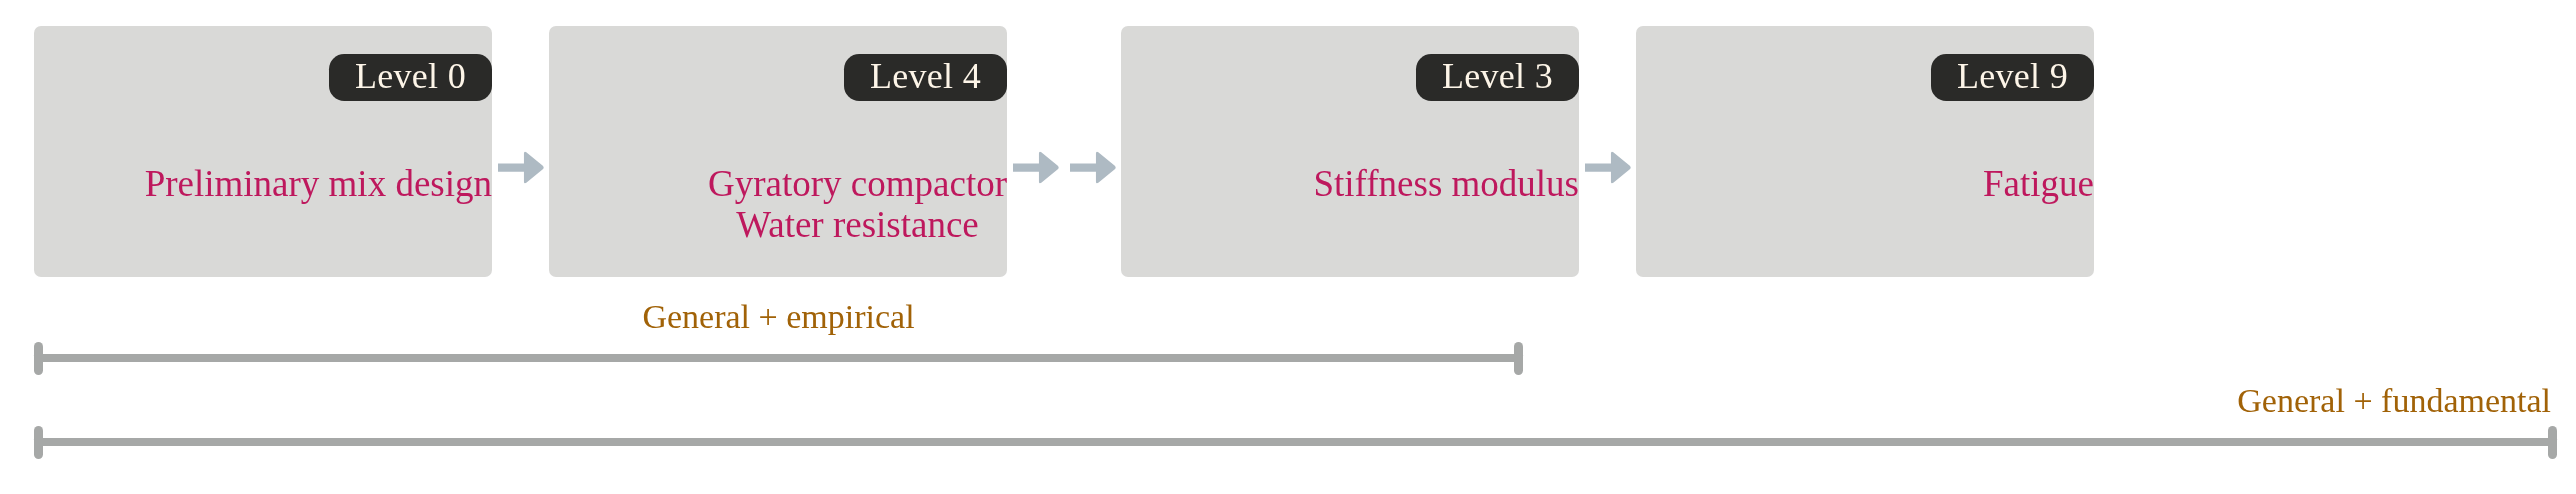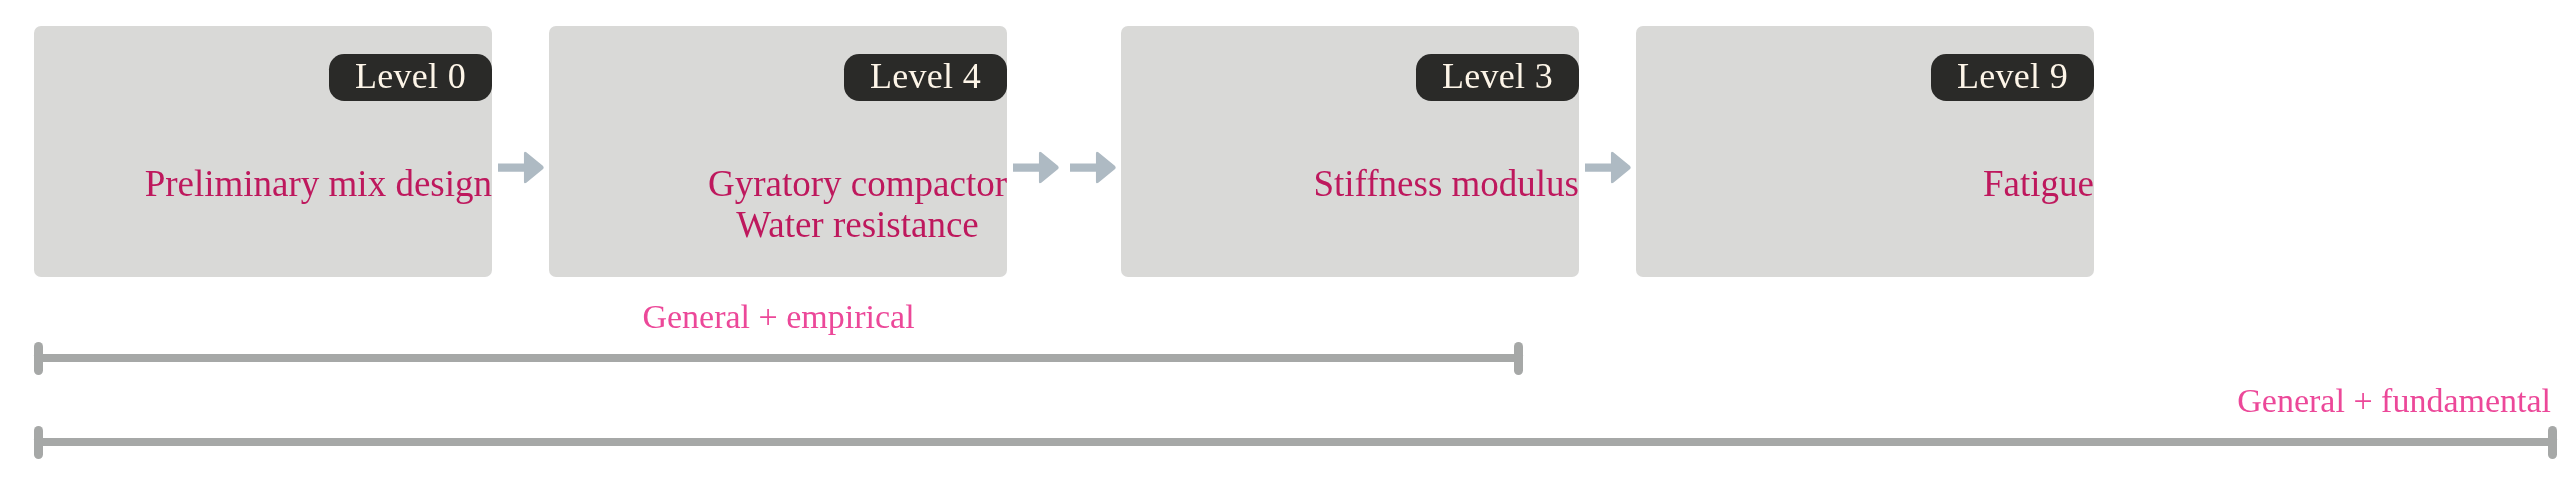--- a/index.html
+++ b/index.html
@@ -105,21 +105,21 @@
     height: 33px;
     background: #a6a8a7;
     border-radius: 4.7px;
   }
   .bracket .cap.left  { left: 0; }
   .bracket .cap.right { right: 0; }
 
   .bracket-label {
     position: absolute;
     font-size: 34px;
-    color: #ec4899;
+    color: #a16207;
     white-space: nowrap;
     line-height: 1;
   }
 
   #bracket-empirical   { left: 34px;  top: 342px; width: 1489px; }
   #bracket-fundamental { left: 34px;  top: 426px; width: 2523px; }
 
   #label-empirical   { left: 34px;  top: 300px; width: 1489px; text-align: center; }
   #label-fundamental { left: 28px;  top: 384px; width: 2523px; text-align: right; }
 </style>

